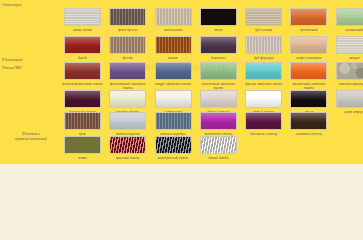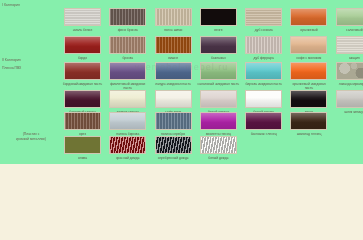--- a/index.html
+++ b/index.html
@@ -81,21 +81,21 @@
     margin-top:1.6px;
     font-size:3.3px;line-height:1.3;
     color:#5f5849;text-align:center;
     width:42px;
     word-wrap:break-word;
   }
 </style>
 </head>
 <body style="background: rgb(246, 241, 222);">
 
-<div class="sheet" style="background: #86efac;">
+<div class="sheet" style="background: #fde047; font-style: italic;">
 
   <div class="watermark">vsemebel-mebel.ru</div>
 
   <div class="cat-label" id="cat1-label" style="top:3px;">I Категория</div>
 
   <div class="cat-label" id="cat2-label" style="top:58px;">II Категория</div>
   <div class="cat-label" id="cat2-sub" style="top:66px;">Пленка ПВХ</div>
 
   <div class="cat-label centered" id="cat3-label" style="top:132px;">(Пластик с</div>
   <div class="cat-label centered" id="cat3-sub" style="top:137px;">кромкой металлик)</div>

